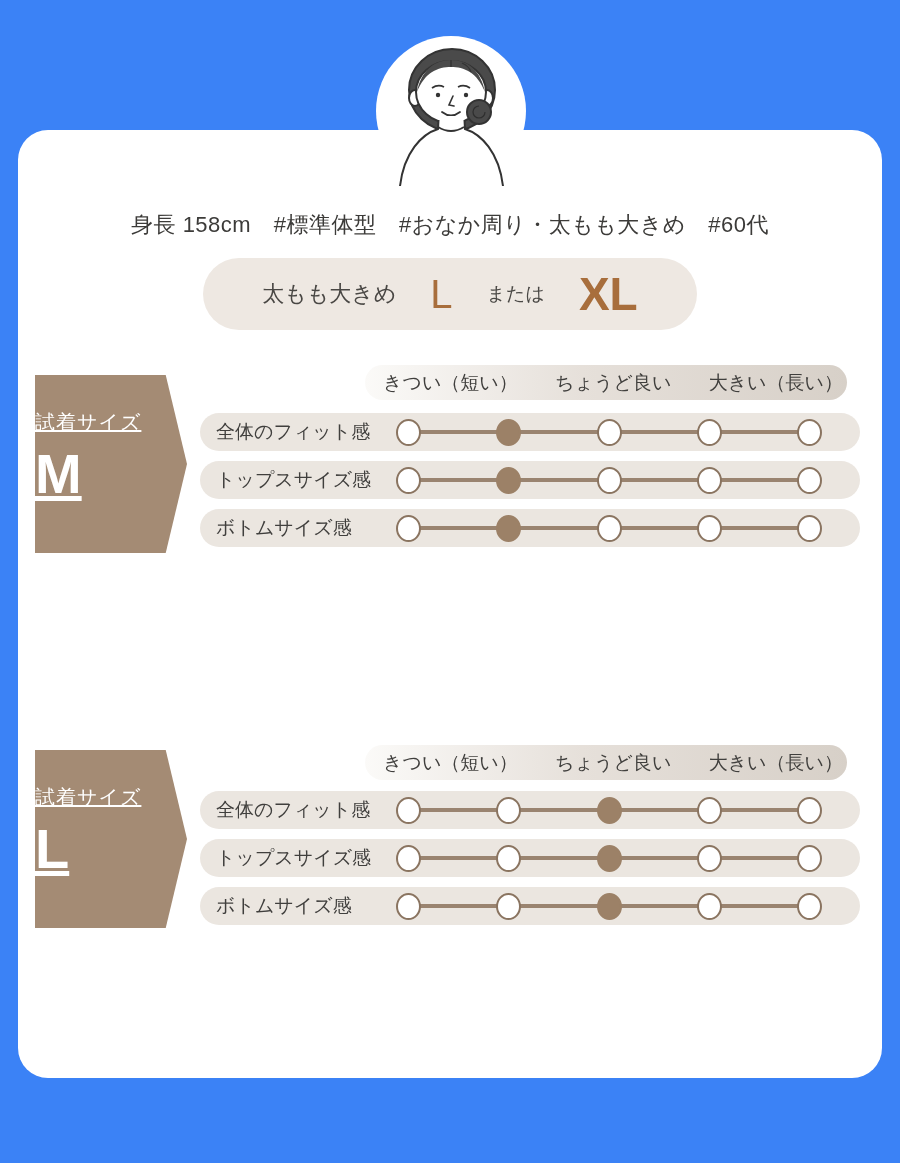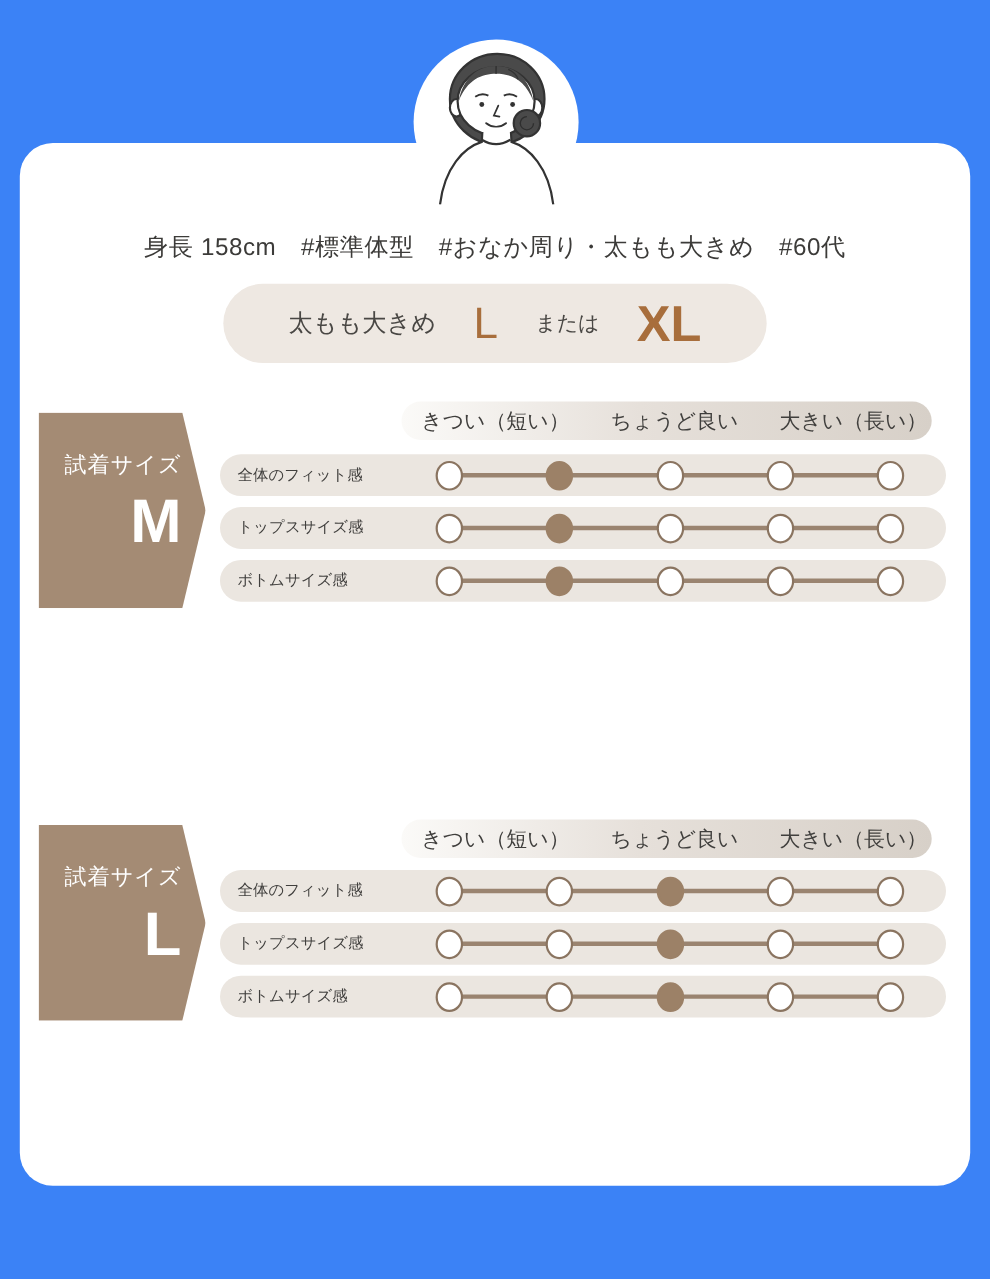--- a/index.html
+++ b/index.html
@@ -30,42 +30,42 @@
   }
   .usual-pill .u-label { font-size:22px; color:#494744; }
   .usual-pill .u-size-1 { font-size:40px; color:#a86e3c; }
   .usual-pill .u-conn { font-size:19px; color:#494744; }
   .usual-pill .u-size-2 { font-size:46px; color:#a86e3c;font-weight:bold; }
 
   .badge {
     position:absolute; left:35px; width:152px; height:178px;
     background:#a48b74;
     clip-path:polygon(0 0, 86% 0, 100% 50%, 86% 100%, 0 100%);
-    display:flex; flex-direction:column; align-items:flex-end;
-    padding:34px 22px 0 0; color:#ffffff;
+    display:flex; flex-direction:column; align-items:flex-start;
+    padding:34px 22px 0 0; color:#ffffff;text-decoration:underline;
   }
   .badge.pos-m { top:375px; }
   .badge.pos-l { top:750px; }
   .badge .badge-label { font-size:20px; letter-spacing:1px; }
   .badge .badge-size  { font-size:56px; font-weight:bold; margin-top:10px; line-height:1; }
 
   .scale-header {
     position:absolute; left:365px; width:482px; height:35px; border-radius:18px;
     background:linear-gradient(90deg,#fbfaf8 0%,#e6e0da 45%,#d7d0c8 100%);
     display:flex; align-items:center; justify-content:space-between;
     padding:0 4px 0 18px; font-size:19px; color:#403f3d;
   }
   .scale-header.pos-m { top:365px; }
   .scale-header.pos-l { top:745px; }
 
   .rating-row {
     position:absolute; left:200px; width:660px; height:38px; border-radius:19px;
     background:#ebe6e0; display:flex; align-items:center; padding-left:16px;
   }
-  .rating-row .row-label { width:180px; font-size:14px; color:#403f3d; }
+  .rating-row .row-label { width:180px; font-size:19px; color:#403f3d; }
   .slider {
     position:relative; flex:1; height:100%; margin-right:38px;
     display:flex; align-items:center; justify-content:space-between;
   }
   .slider .track {
     position:absolute; left:12px; right:12px; top:50%; height:4px;
     transform:translateY(-50%); background:#9a8470; border-radius:2px;
   }
   .slider .dot {
     position:relative; z-index:1; width:25px; height:27px; border-radius:50%;

